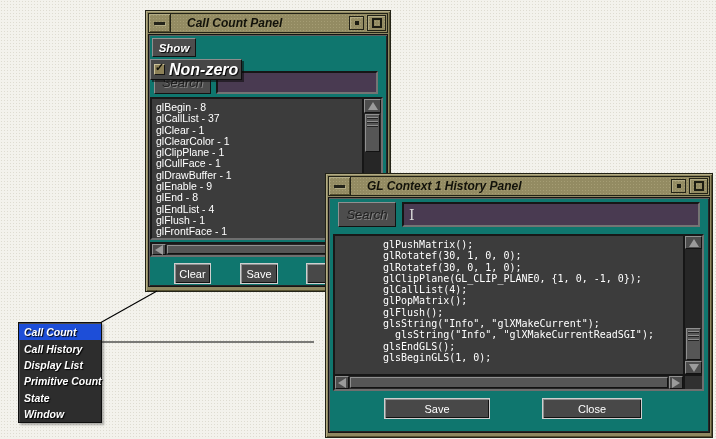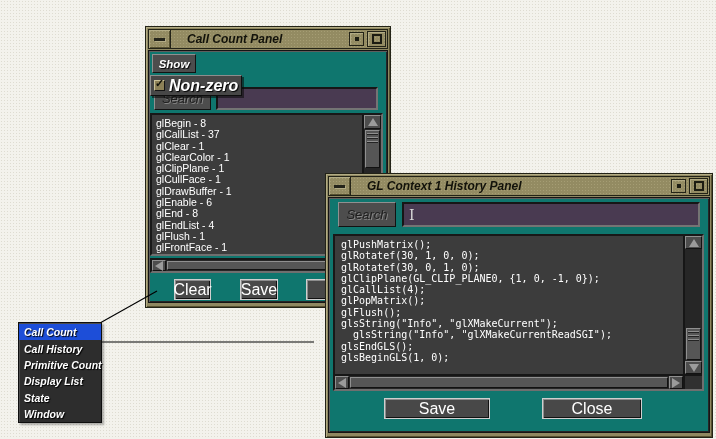--- a/index.html
+++ b/index.html
@@ -15,21 +15,21 @@
 
   
   .connector-svg { position:absolute; left:0; top:0; z-index:2; }
 
   
   .window {
     position:absolute; background:#8f8861; border:1px solid #232317;
     box-shadow:inset 1px 1px 0 #b2ab84, inset -1px -1px 0 #565130;
     padding:2px;
   }
-  .call-count-window { left:145px; top:26px; width:246px; height:282px; z-index:1; }
+  .call-count-window { left:145px; top:10px; width:246px; height:282px; z-index:1; }
   .history-window   { left:325px; top:173px; width:388px; height:265px; z-index:3; }
 
   .titlebar {
     height:20px; display:flex; align-items:stretch;
     border:1px solid #232317; background:#938b62;
     background-image:radial-gradient(#a59d74 0.8px, transparent 1px);
     background-size:3px 3px; margin-bottom:1px;
   }
   .tb-min { width:22px; border-right:1px solid #232317; display:flex; align-items:center; justify-content:center;
             box-shadow:inset 1px 1px 0 #b2ab84, inset -1px -1px 0 #565130; }
@@ -54,21 +54,21 @@
   .raised { background:#4d4d4d;
     border-top:1px solid #909090; border-left:1px solid #909090;
     border-bottom:1px solid #121212; border-right:1px solid #121212; }
   .sunken-frame {
     border-top:2px solid #181818; border-left:2px solid #181818;
     border-bottom:2px solid #6f6f6f; border-right:2px solid #6f6f6f;
   }
   .motif-btn {
     position:absolute; background:#484848; border:1px solid #cfcfcf;
     box-shadow:inset 1px 1px 0 #8d8d8d, inset -1px -1px 0 #121212;
-    color:#ffffff; font-size:16px; display:flex; align-items:center; justify-content:center;
+    color:#ffffff; font-size:11px; display:flex; align-items:center; justify-content:center;
   }
   .field { position:absolute; background:#493a51; }
   .engraved { color:#1f1f1f; text-shadow:1px 1px 0 #868686; font-size:13px;font-style:italic; }
   .scroll-btn { background:#4d4d4d;
     border-top:1px solid #909090; border-left:1px solid #909090;
     border-bottom:1px solid #121212; border-right:1px solid #121212;
     display:flex; align-items:center; justify-content:center; }
   .tri-up    { width:0; height:0; border-left:5px solid transparent; border-right:5px solid transparent; border-bottom:8px solid #9b9b9b; }
   .tri-down  { width:0; height:0; border-left:5px solid transparent; border-right:5px solid transparent; border-top:8px solid #9b9b9b; }
   .tri-left  { width:0; height:0; border-top:5px solid transparent; border-bottom:5px solid transparent; border-right:8px solid #9b9b9b; }
@@ -122,21 +122,21 @@
 
   
   .h-search-btn { position:absolute; left:9px; top:4px; width:58px; height:25px;
     display:flex; align-items:center; justify-content:center; }
   .h-search-field { left:73px; top:4px; width:298px; height:25px;
     display:flex; align-items:center; }
   .caret { font-family:"DejaVu Serif",serif; font-size:14px; color:#d9d9d9; padding-left:5px; }
 
   .h-code-frame { position:absolute; left:4px; top:36px; width:371px; height:157px;
     background:#3c3c3c; display:grid; grid-template-columns:1fr 19px; grid-template-rows:1fr 15px; }
-  .h-code { overflow:hidden; padding:3px 0 0 6px; }
+  .h-code { overflow:hidden; padding:3px 0 0 24px;margin-left:24px; }
   .h-line { font-family:"DejaVu Sans Mono",monospace; font-size:10px; line-height:11.3px; color:#ffffff; white-space:pre; }
   .h-vscroll { border-left:2px solid #161616; background:#262626; display:flex; flex-direction:column; }
   .h-vscroll .scroll-btn { height:13px; }
   .h-vscroll .spacer { flex:1; }
   .h-vscroll .thumb { height:32px; }
   .h-hscroll { border-top:2px solid #161616; background:#262626; display:flex; }
   .h-hscroll .scroll-btn { width:14px; }
   .h-hscroll .thumb { flex:1; }
   .h-corner { border-top:2px solid #161616; border-left:2px solid #161616; background:#303030; }
 
@@ -193,21 +193,21 @@
       <div class="cc-list-frame sunken-frame">
         <div class="cc-list">
 
         <div class="cc-row">glBegin - 8</div>
             <div class="cc-row">glCallList - 37</div>
             <div class="cc-row">glClear - 1</div>
             <div class="cc-row">glClearColor - 1</div>
             <div class="cc-row">glClipPlane - 1</div>
             <div class="cc-row">glCullFace - 1</div>
             <div class="cc-row">glDrawBuffer - 1</div>
-            <div class="cc-row">glEnable - 6</div>
+            <div class="cc-row">glEnable - 9</div>
             <div class="cc-row">glEnd - 8</div>
             <div class="cc-row">glEndList - 4</div>
             <div class="cc-row">glFlush - 1</div>
             <div class="cc-row">glFrontFace - 1</div>
           </div>
         <div class="cc-vscroll">
           <div class="scroll-btn">
             <div class="tri-up"></div>
           </div>
           <div class="thumb">
@@ -302,28 +302,28 @@
 
       <div class="menu-item selected">
         <span>Call Count</span>
       </div>
 
       <div class="menu-item">
         <span>Call History</span>
       </div>
 
       <div class="menu-item">
+        <span>Display List</span>
+      </div>
+
+      <div class="menu-item">
         <span>Primitive Count</span>
       </div>
 
       <div class="menu-item">
-        <span>Display List</span>
-      </div>
-
-      <div class="menu-item">
         <span>State</span>
       </div>
 
       <div class="menu-item">
         <span>Window</span>
       </div>
     </div>
 
 </div>
 

